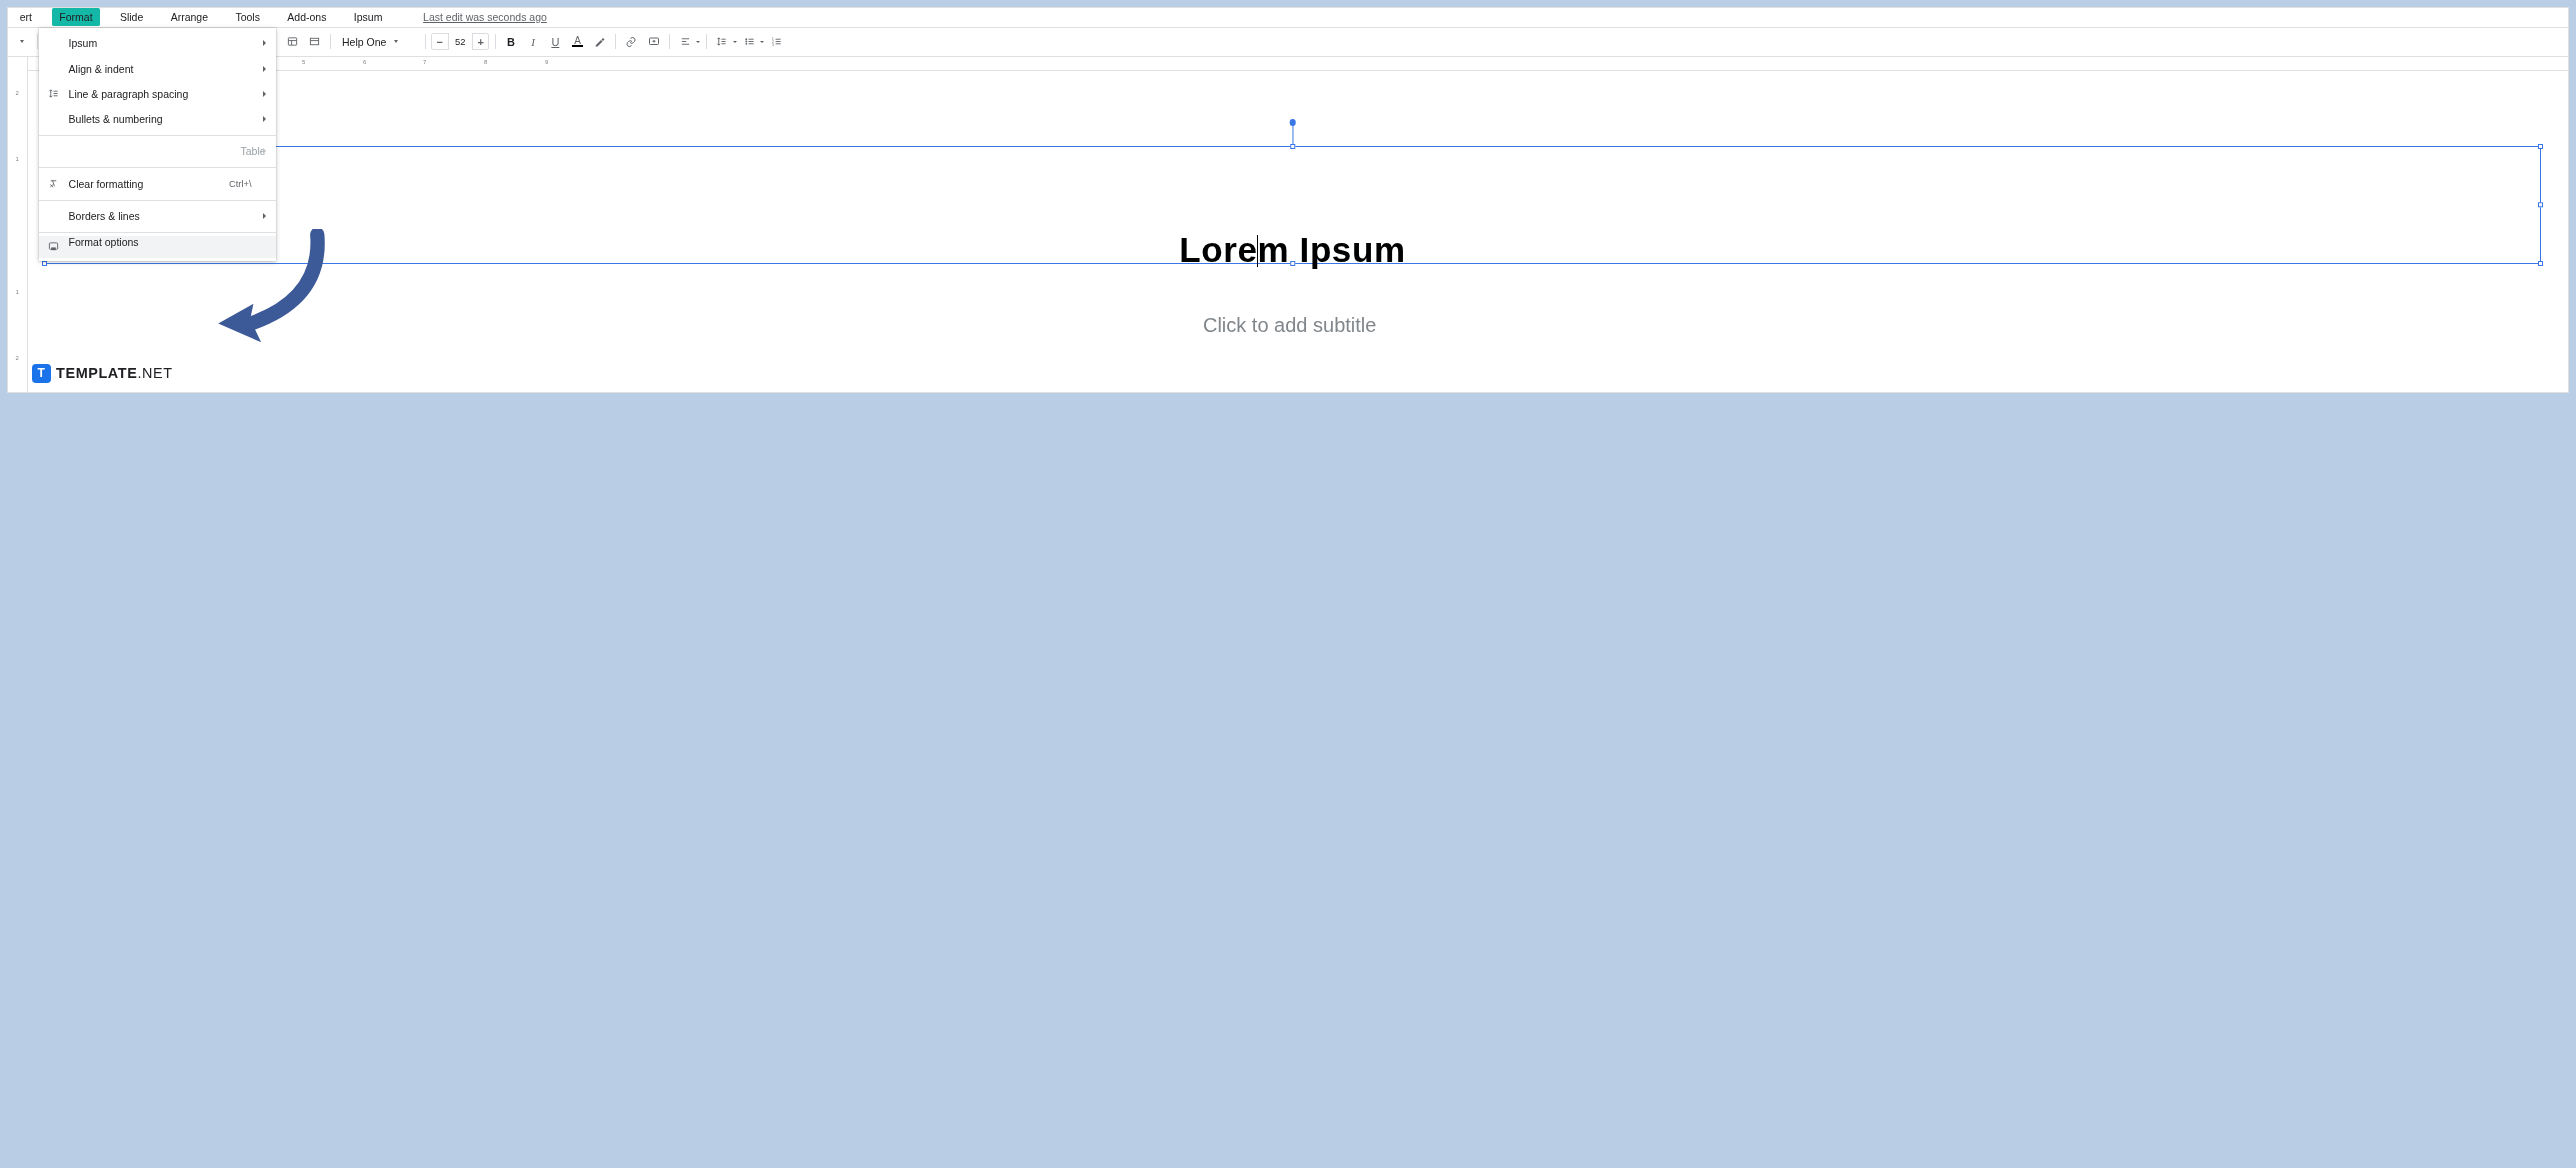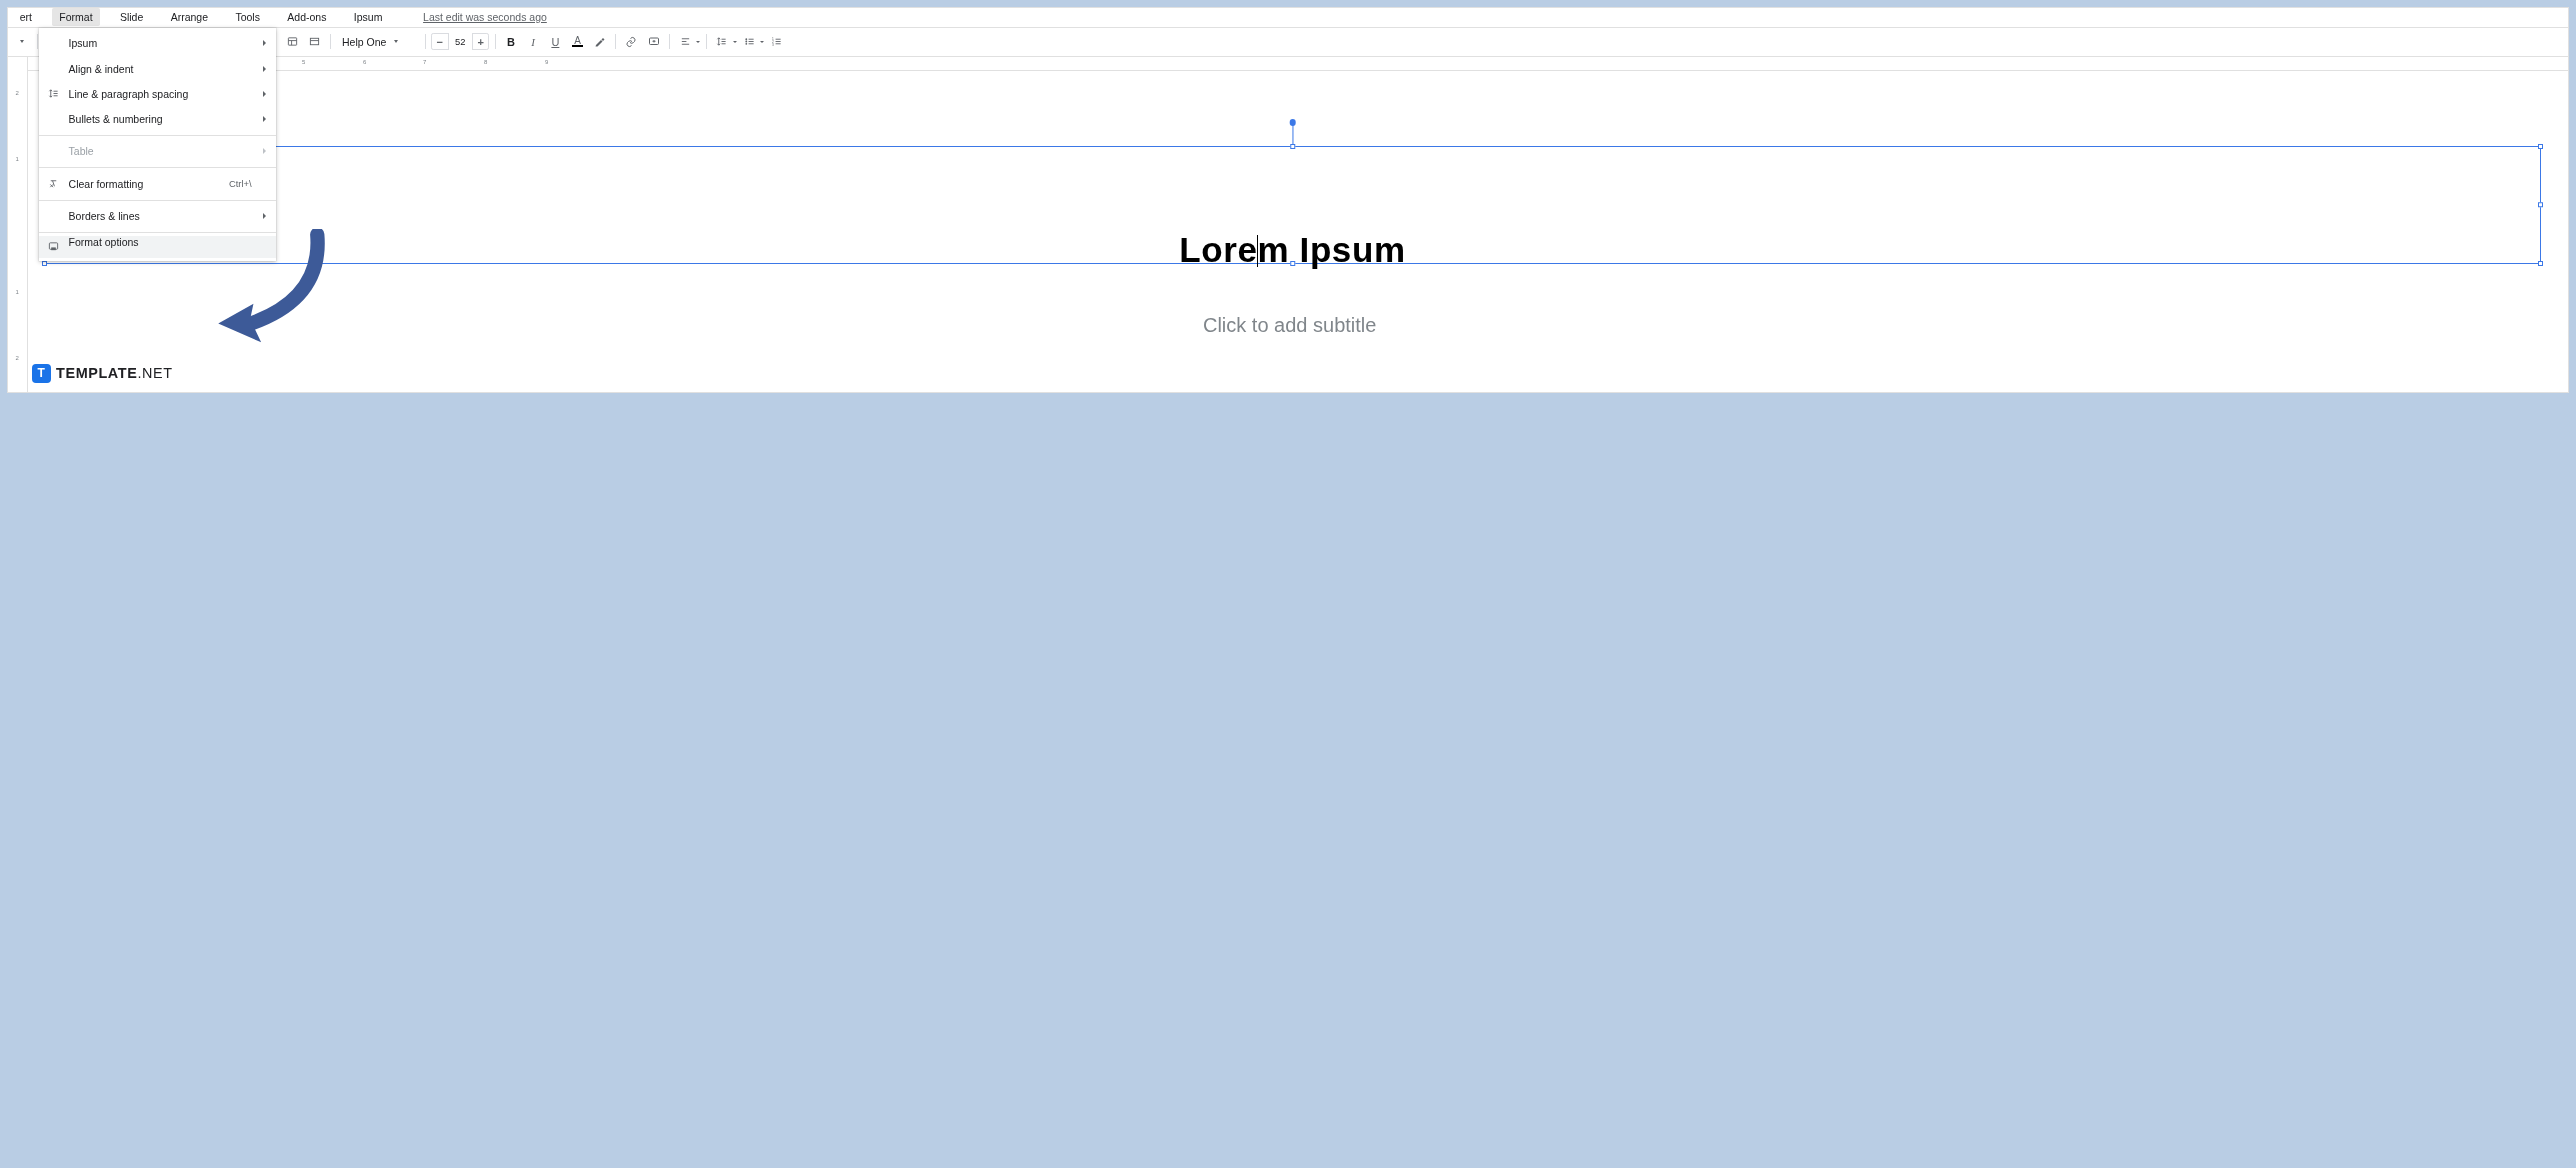--- a/index.html
+++ b/index.html
@@ -29,21 +29,21 @@
     border-bottom: 0.6px solid #e0e0e0;
   }
   .menubar-item {
     padding: 3.3px 7.7px;
     font-size: 10.5px;
     color: #202124;
     cursor: pointer;
     border-radius: 1.7px;
   }
   .menubar-item.active {
-    background: #e5e5e5;
+    background: #14b8a6;
   }
   .last-edit {
     margin-left: 21px;
     color: #5f6368;
     text-decoration: underline;
     font-size: 10.5px;
   }
   
   .toolbar {
     display: flex;
@@ -146,21 +146,21 @@
   .dd-item .sub {
     position: absolute;
     right: 10px;
     top: 50%;
     transform: translateY(-50%);
     width:0;height:0;
     border-top:3.3px solid transparent;
     border-bottom:3.3px solid transparent;
     border-left:3.9px solid #5f6368;
   }
-  .dd-item.disabled { color: #9aa0a6; cursor: default; }
+  .dd-item.disabled { color: #9aa0a6; cursor: default; justify-content: flex-end; }
   .dd-item.disabled .sub { border-left-color:#bdc1c6; }
   .dd-item .shortcut {
     position:absolute;
     right: 24px;
     color:#5f6368;
     font-size:9.4px;
   }
   .dd-item.hover { background: #f1f3f4; }
   .dd-sep {
     height: 0.6px;

